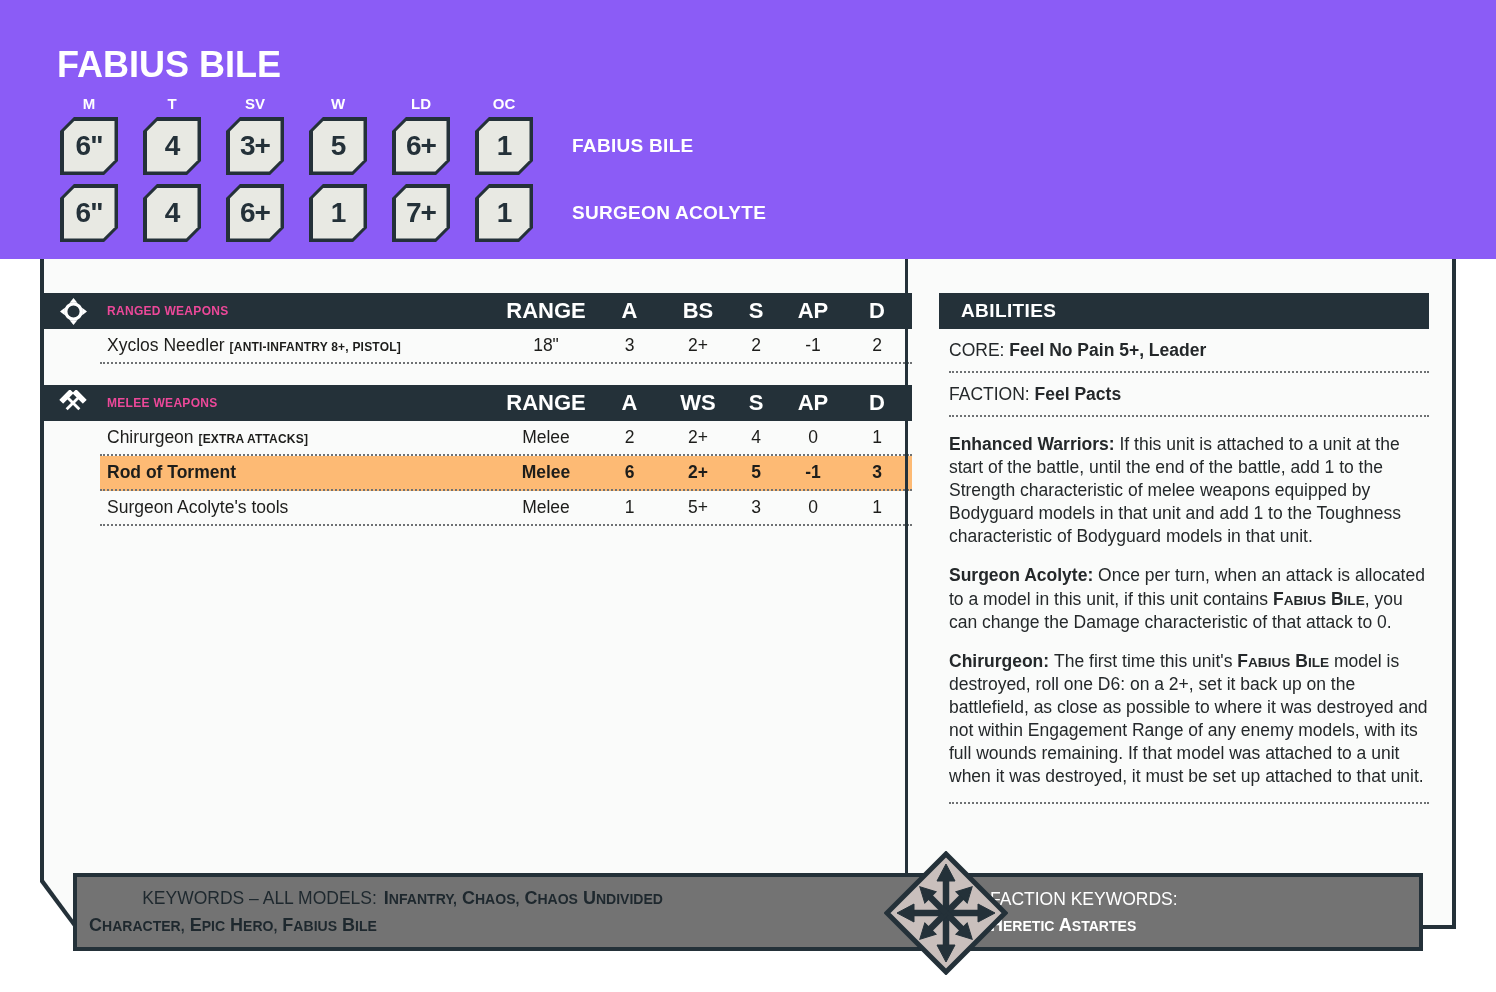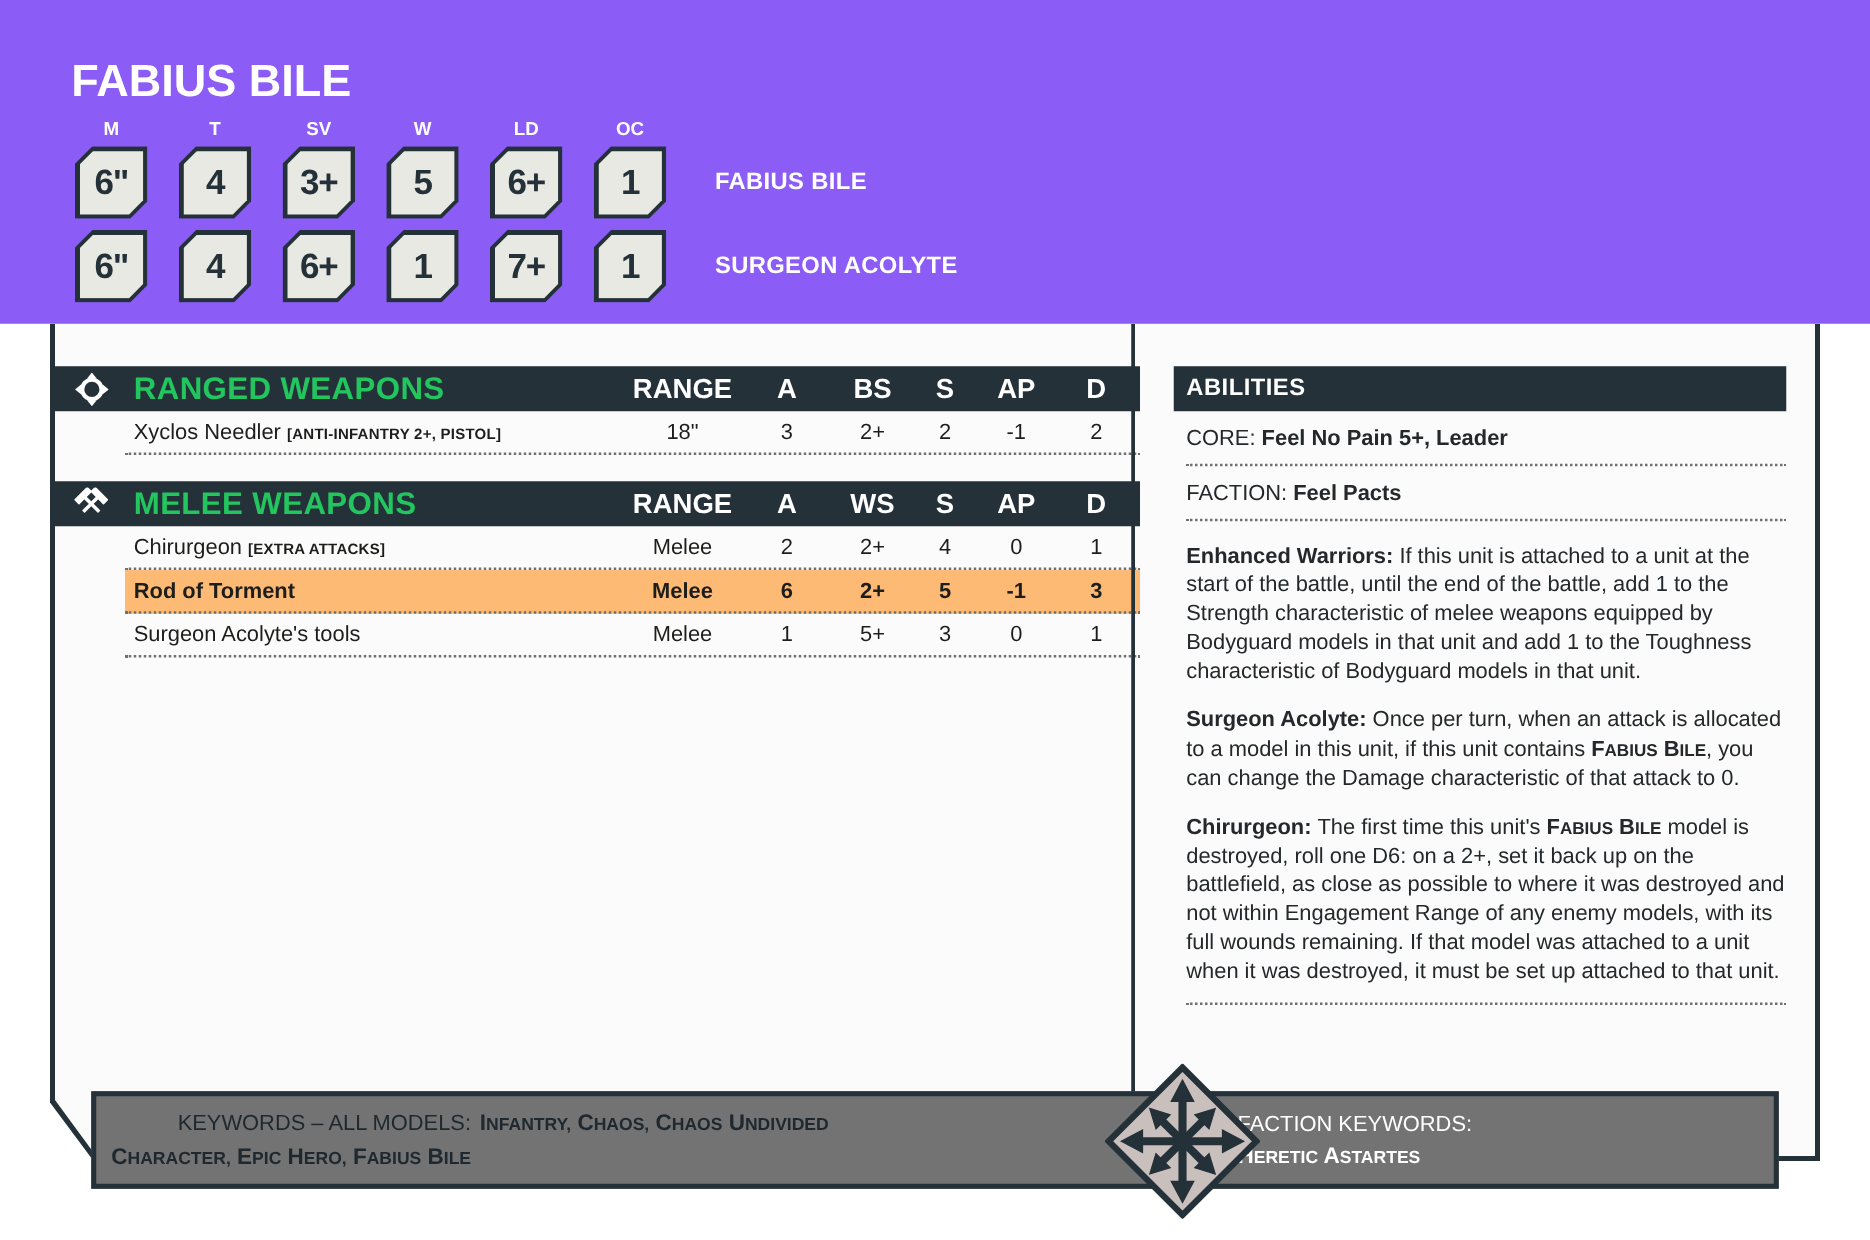--- a/index.html
+++ b/index.html
@@ -53,40 +53,40 @@
   }
   .divider{position:absolute;left:865px;top:0;width:3px;height:670px;background:#243139;}
 
   
   .wtable{position:absolute;left:0;width:868px;}
   .wtable.ranged{top:34px;}
   .wtable.melee{top:126px;}
   .wrow{display:grid;grid-template-columns:1fr 90px 77px 60px 56px 58px 70px;align-items:center;}
   .wbar{height:36px;background:#243139;position:relative;}
   .wbar .wtitle{
-    padding-left:63px;color:#22c55e;font-weight:bold;font-size:25px;letter-spacing:0.3px;white-space:nowrap;
+    padding-left:63px;color:#ec4899;font-weight:bold;font-size:12px;letter-spacing:0.3px;white-space:nowrap;
   }
   .wbar-icon{position:absolute;left:15px;top:50%;transform:translateY(-50%);width:28px;height:28px;display:flex;align-items:center;justify-content:center;}
   .col-head{color:#fff;font-weight:bold;font-size:22px;text-align:center;}
   .wrows{display:block;}
   .wrows .wrow{
     height:33px;margin-left:56px;
     border-bottom:2px dotted #6e7173;
   }
   .wrows .wrow.hl{background:#fdba74;font-weight:bold;}
   .wname{padding-left:7px;font-size:17.5px;color:#1d1d1b;white-space:nowrap;}
   .wtags{font-size:12px;font-weight:bold;color:#1d1d1b;letter-spacing:0.2px;}
   .wval{font-size:17.5px;color:#1d1d1b;text-align:center;}
 
   
   .ab-bar{
     position:absolute;left:895px;top:34px;width:490px;height:36px;background:#243139;
     display:flex;align-items:center;
   }
-  .ab-bar .ab-title{padding-left:10px;color:#fff;font-weight:bold;font-size:19px;letter-spacing:0.4px;}
+  .ab-bar .ab-title{padding-left:22px;color:#fff;font-weight:bold;font-size:19px;letter-spacing:0.4px;}
   .ab-content{position:absolute;left:905px;top:70px;width:480px;color:#24282a;}
   .ab-line{padding:11px 0 10px 0;font-size:17.5px;border-bottom:2px dotted #6e7173;}
   .ab-para{margin:16px 0 0 0;font-size:17.5px;line-height:1.32;}
   .ab-end{border-bottom:2px dotted #6e7173;height:14px;}
 
   
   .kw-bar{
     position:absolute;left:73px;top:873px;width:1350px;height:78px;
     background:#737373;border:4px solid #243139;box-sizing:border-box;
     z-index:2;
@@ -214,21 +214,21 @@
         </div>
       <div class="col-head">RANGE</div>
           <div class="col-head">A</div>
           <div class="col-head">BS</div>
           <div class="col-head">S</div>
           <div class="col-head">AP</div>
           <div class="col-head">D</div>
         </div>
       <div class="wrows">
           <div class="wrow">
-            <div class="wname"><span>Xyclos Needler</span> <span class="wtags">[ANTI-INFANTRY 2+, PISTOL]</span></div>
+            <div class="wname"><span>Xyclos Needler</span> <span class="wtags">[ANTI-INFANTRY 8+, PISTOL]</span></div>
             <div class="wval">18"</div>
             <div class="wval">3</div>
             <div class="wval">2+</div>
             <div class="wval">2</div>
             <div class="wval">-1</div>
             <div class="wval">2</div>
           </div>
         </div>
     </div>
 

